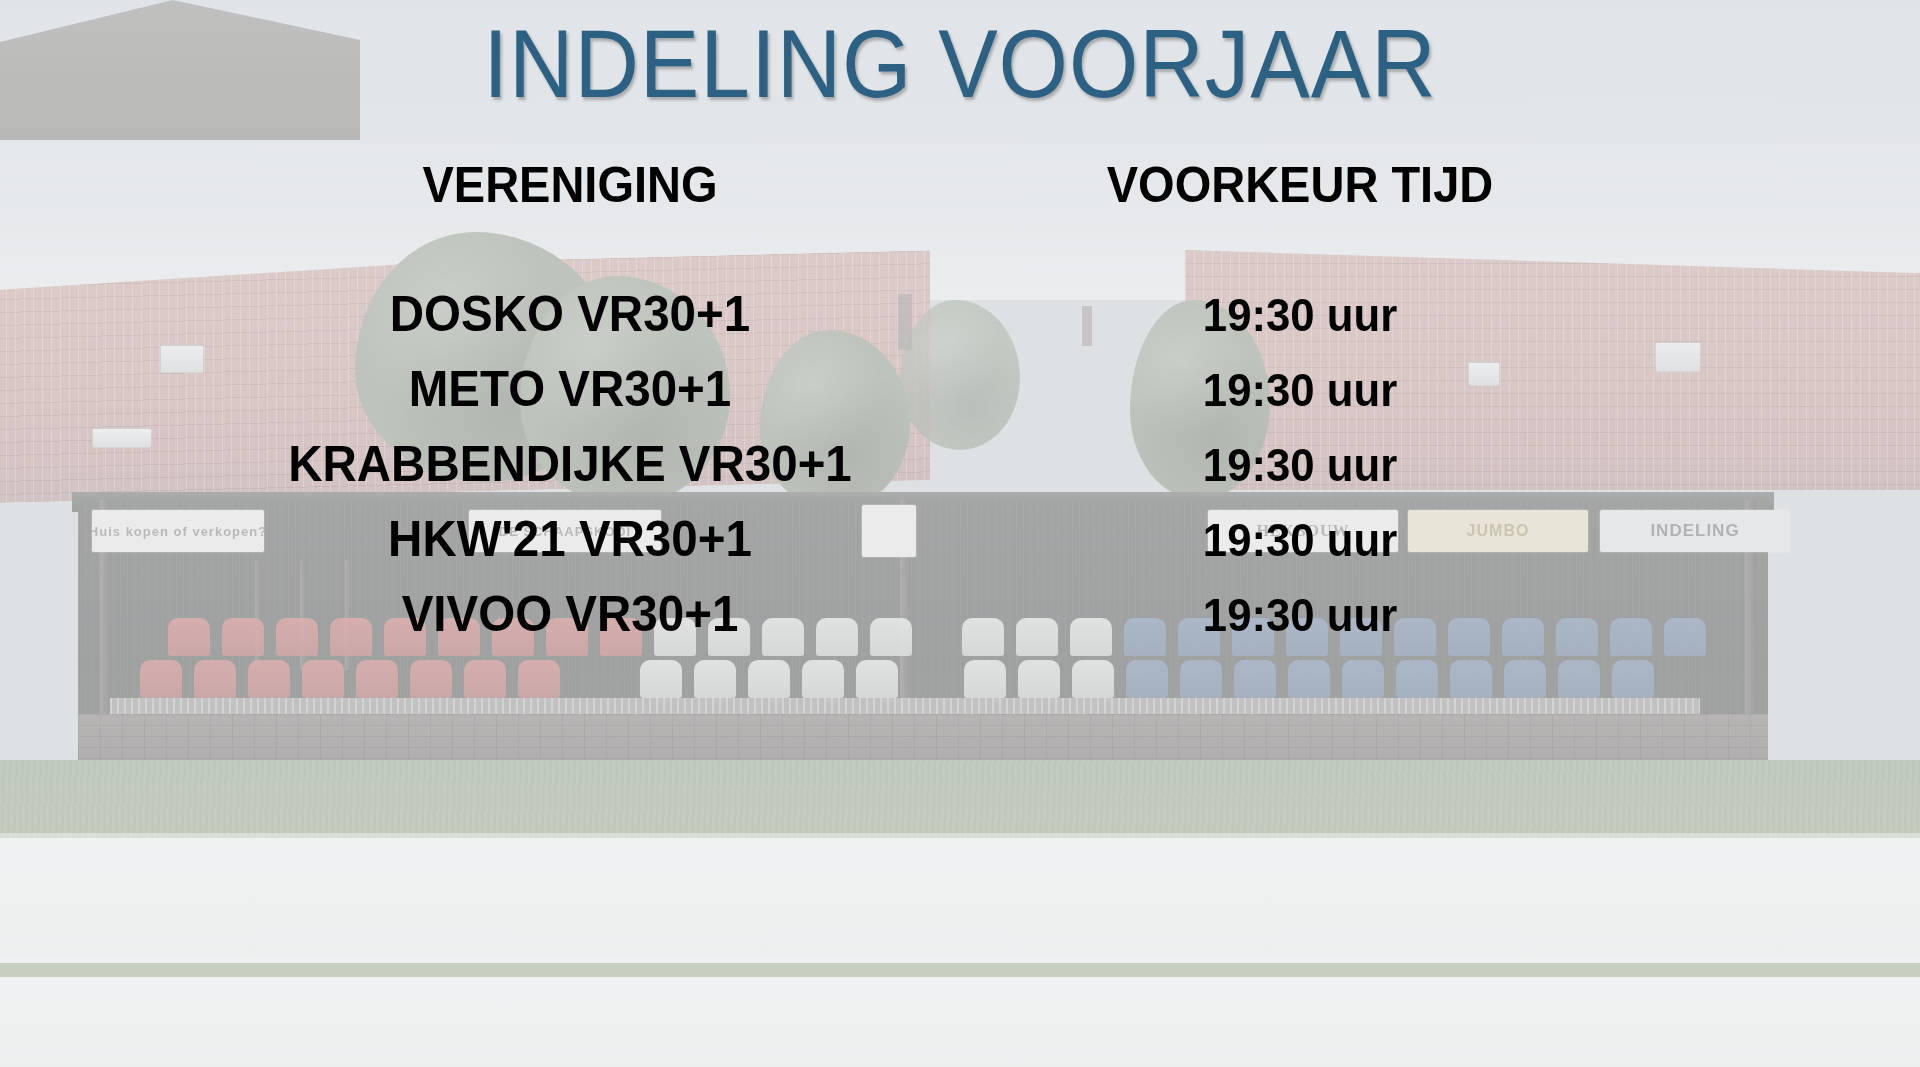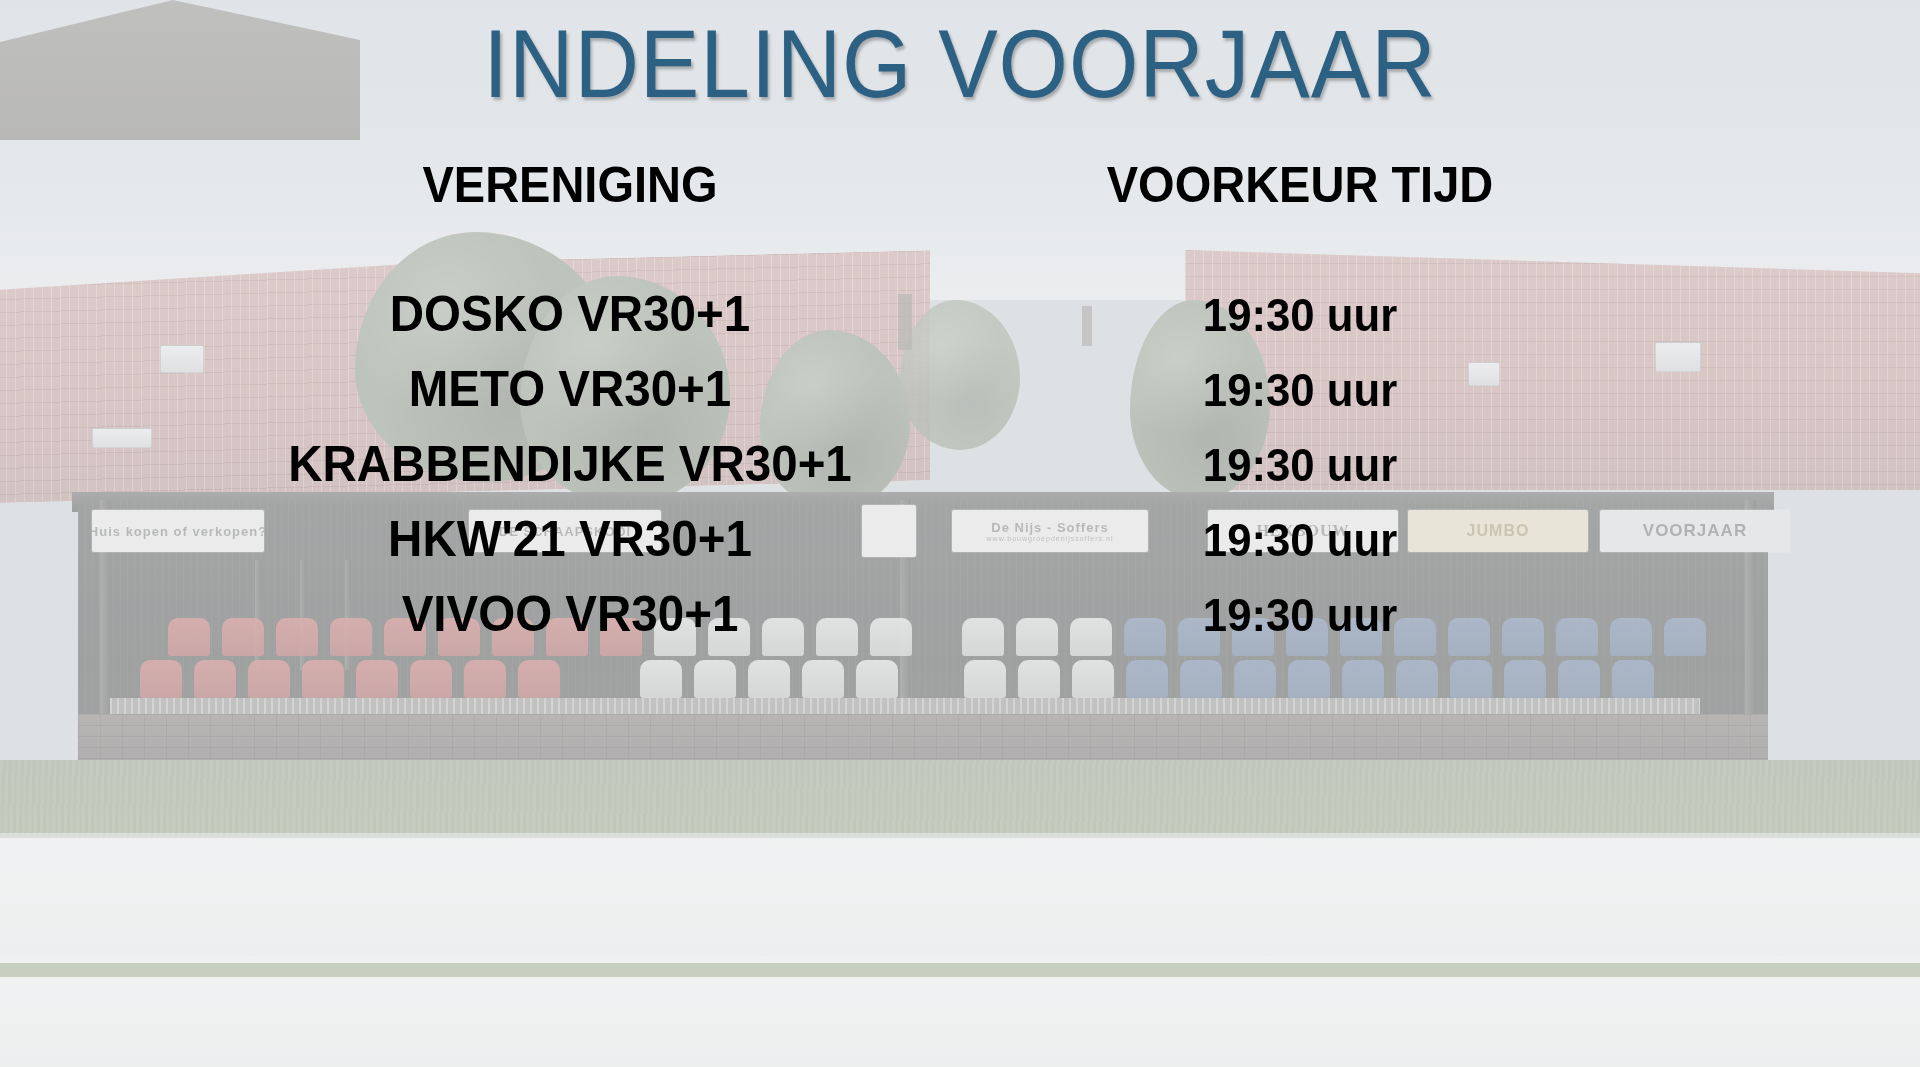--- a/index.html
+++ b/index.html
@@ -296,32 +296,28 @@
     <div class="stand-pillar" style="left:300px; top:560px; height:110px; width:6px;"></div>
     <div class="stand-pillar" style="left:345px; top:560px; height:110px; width:6px;"></div>
 
     <div class="board" style="left:92px; width:172px;">
       <span class="board-txt">Huis kopen of verkopen?</span>
     </div>
     <div class="board" style="left:469px; width:192px;">
       <span class="board-txt">DE SCHAAPSKOOI</span>
     </div>
     <div class="board" style="left:862px; width:54px; top:505px; height:52px;"></div>
-    <div class="board" style="left:952px; width:196px; flex-direction:column;">
-      <span class="board-txt">De Nijs - Soffers</span>
-      <span class="board-sub">www.bouwgroepdenijssoffers.nl</span>
-    </div>
     <div class="board" style="left:1208px; width:190px;">
       <span class="board-txt" style="font-family:'Liberation Serif',serif; font-size:16px;">HEKBOUW</span>
     </div>
     <div class="board" style="left:1408px; width:180px; background:#e0d7b4;">
       <span class="board-txt" style="color:#8d7f49; font-size:16px;">JUMBO</span>
     </div>
     <div class="board" style="left:1600px; width:190px; background:#dcdcdc;">
-      <span class="board-txt" style="color:#4a4a4a; font-size:17px;">VOORJAAR</span>
+      <span class="board-txt" style="color:#4a4a4a; font-size:17px;">INDELING</span>
     </div>
 
     <div class="seat red  seat-row1" style="left:168px;"></div>
     <div class="seat red  seat-row1" style="left:222px;"></div>
     <div class="seat red  seat-row1" style="left:276px;"></div>
     <div class="seat red  seat-row1" style="left:330px;"></div>
     <div class="seat red  seat-row1" style="left:384px;"></div>
     <div class="seat red  seat-row1" style="left:438px;"></div>
     <div class="seat red  seat-row1" style="left:492px;"></div>
     <div class="seat red  seat-row1" style="left:546px;"></div>

